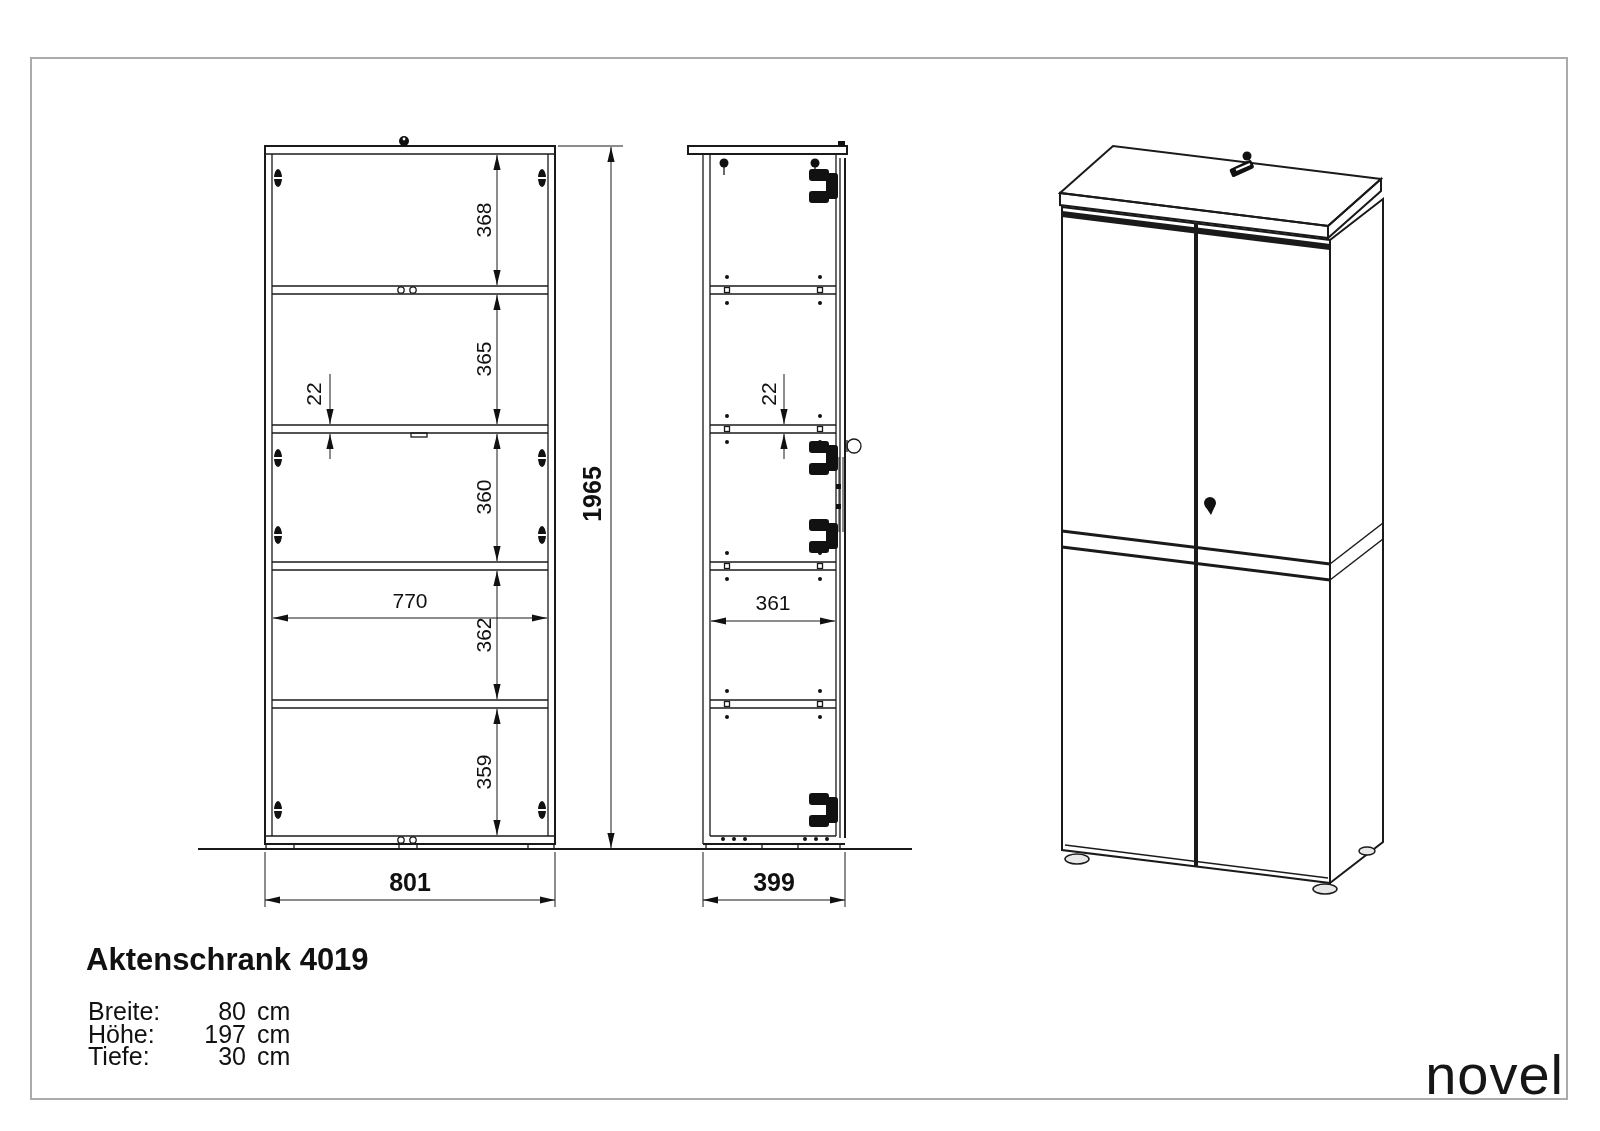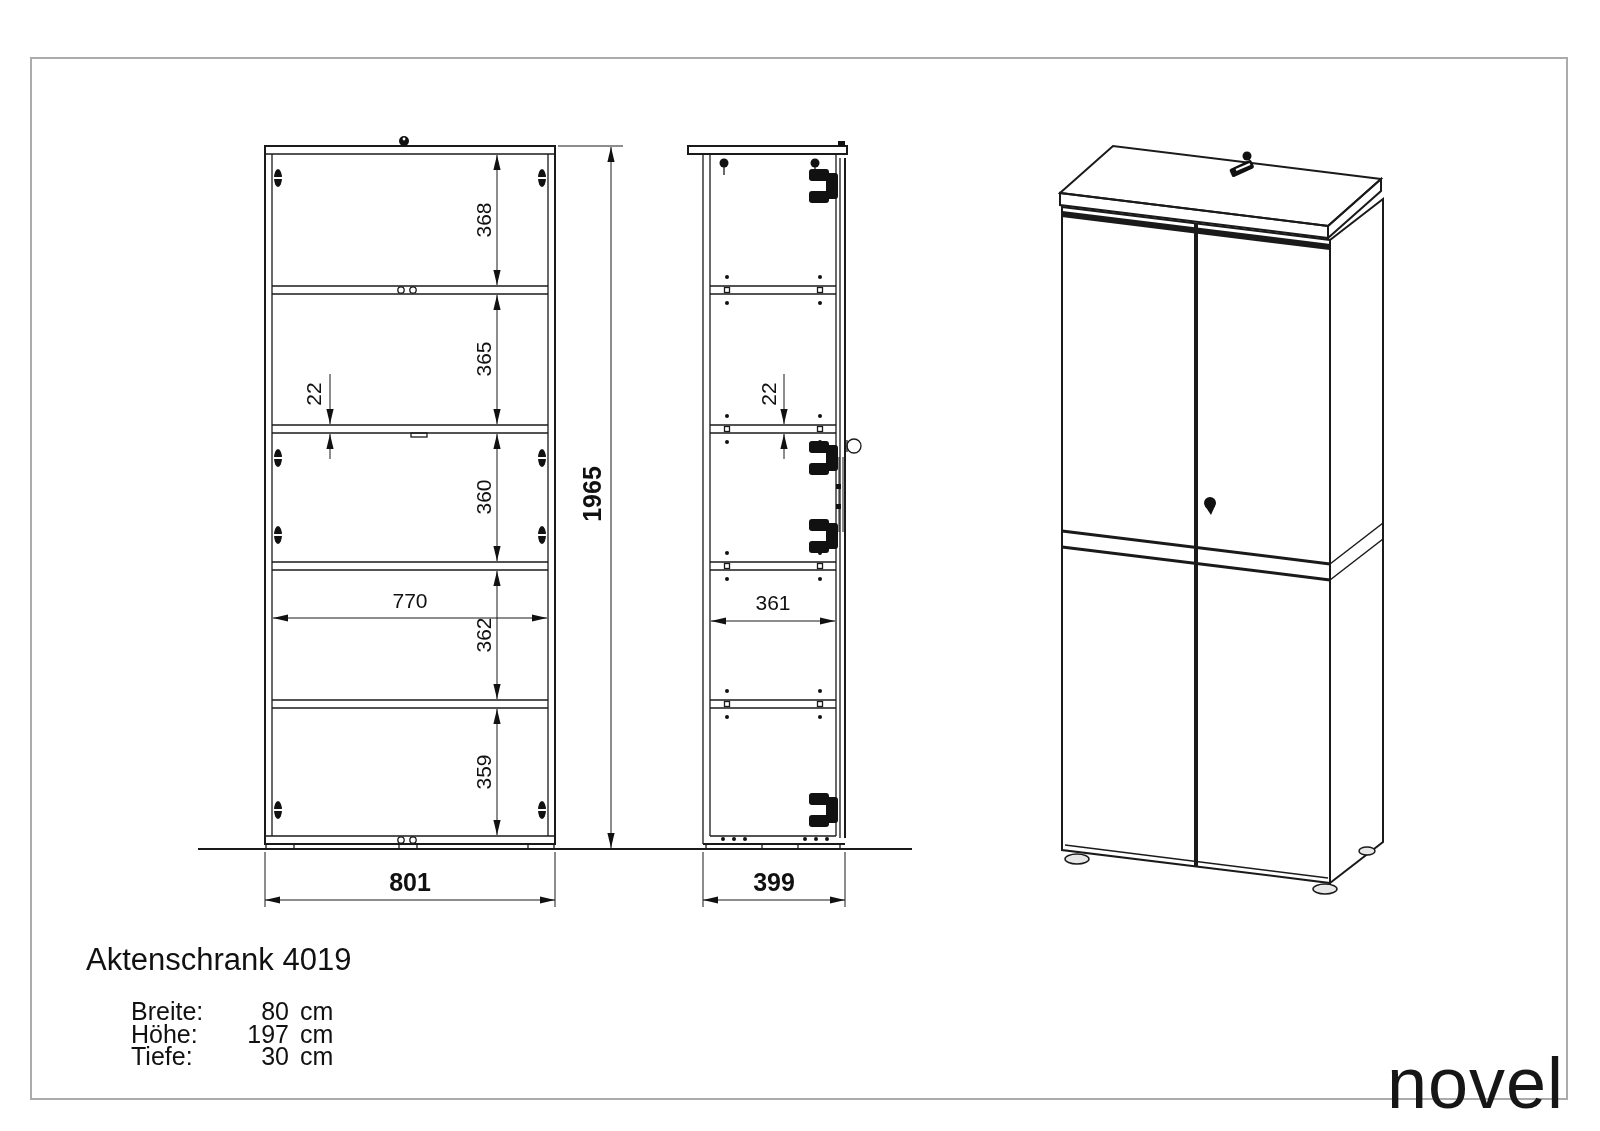--- a/index.html
+++ b/index.html
@@ -7,26 +7,26 @@
           font-family:"Liberation Sans", sans-serif; overflow:hidden; }
   .frame { position:absolute; left:30px; top:57px; width:1538px; height:1043px;
            border:2px solid #ababab; box-sizing:border-box; }
   svg.drawing { position:absolute; left:0; top:0; }
   .ol  { fill:none; stroke:#1a1a1a; stroke-width:2; }
   .tl  { fill:none; stroke:#1a1a1a; stroke-width:1.3; }
   .dim { fill:none; stroke:#1a1a1a; stroke-width:1; }
   .fb  { fill:#111; stroke:none; }
   .dtxt  { font:21px "Liberation Sans", sans-serif; fill:#111; }
   .dtxtb { font:bold 25px "Liberation Sans", sans-serif; fill:#111; }
-  .title { position:absolute; left:86px; top:942px; font-size:31px; font-weight:normal; color:#111; }
-  .specs { position:absolute; left:88px; top:1000px; font-size:25px; color:#111; line-height:22.5px;margin-left:43px; }
+  .title { position:absolute; left:86px; top:942px; font-size:31px; font-weight:bold; color:#111; }
+  .specs { position:absolute; left:88px; top:1000px; font-size:25px; color:#111; line-height:22.5px; }
   .spec-label { display:inline-block; width:108px; }
   .spec-value { display:inline-block; width:50px; text-align:right; }
   .spec-unit  { display:inline-block; margin-left:11px; }
-  .brand { position:absolute; right:36px; top:1042px; font-size:72px; color:#161616;
+  .brand { position:absolute; right:36px; top:1042px; font-size:56px; color:#161616;
            letter-spacing:1px; }
 </style>
 </head>
 <body>
 
 <div class="page">
   <div class="frame"></div>
 
   <svg class="drawing" width="1600" height="1131" viewBox="0 0 1600 1131">
     <defs>

